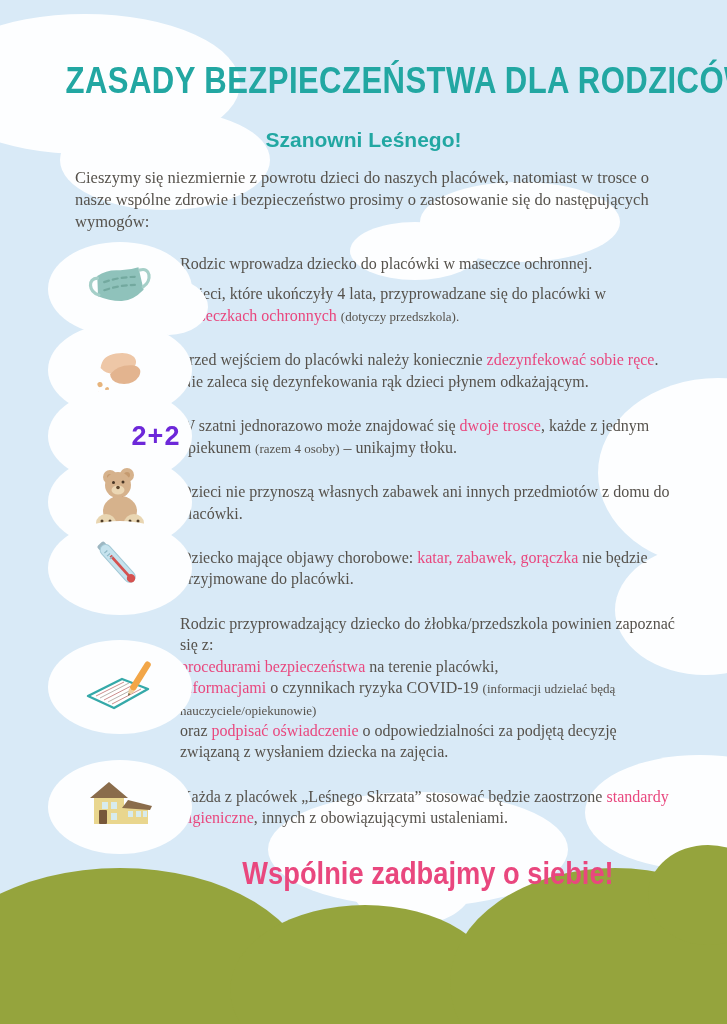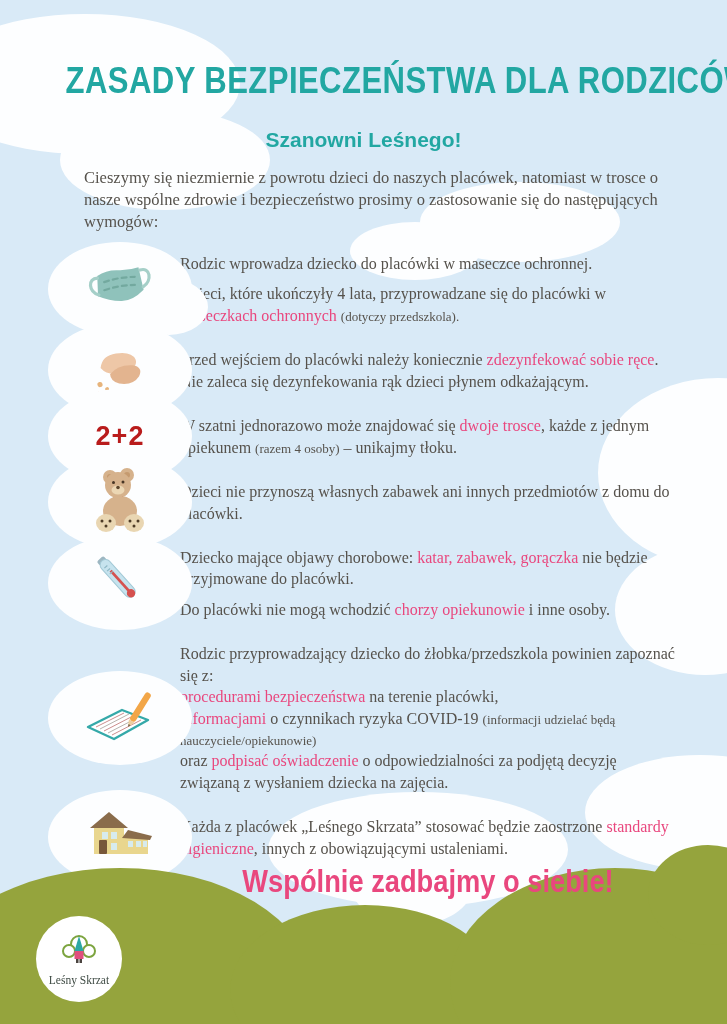--- a/index.html
+++ b/index.html
@@ -7,37 +7,37 @@
         background:var(--background,#d9eaf7);
         font-family:"Liberation Serif",serif;}
   .cloud{position:absolute;background:var(--cloud,#fdfeff);border-radius:50%;z-index:1;}
   .title{position:absolute;top:60px;left:0;right:0;margin:0;text-align:center;z-index:2;}
   .title span{display:inline-block;transform:scaleX(.84);transform-origin:center;
      font-family:"Liberation Sans",sans-serif;font-weight:700;font-size:37px;
      letter-spacing:.5px;color:var(--teal,#22a7a2);white-space:nowrap;}
   .greeting{position:absolute;top:128px;left:0;right:0;margin:0;text-align:center;
      font-family:"Liberation Sans",sans-serif;font-weight:700;font-size:21px;
      color:var(--teal,#22a7a2);z-index:2;}
-  .intro{position:absolute;top:167px;left:84px;width:592px;margin:0;
+  .intro{position:absolute;top:167px;left:75px;width:592px;margin:0;
      font-size:16.5px;line-height:1.33;color:var(--text,#56524c);z-index:2;}
   .rules{position:absolute;top:252px;left:60px;right:48px;z-index:2;}
   .rule{display:flex;align-items:flex-start;margin-bottom:22px;}
   .icon-cell{flex:0 0 120px;position:relative;align-self:stretch;min-height:40px;}
   .icon-cloud{position:absolute;background:var(--cloud,#fdfeff);border-radius:50%;
      left:-12px;top:50%;width:144px;height:94px;transform:translateY(-50%);}
   .icon-cloud.b2{left:70px;top:50%;width:78px;height:56px;transform:translateY(-18%);}
   .icon-wrap{position:absolute;left:50%;top:50%;transform:translate(-50%,-50%);}
   .text-cell{flex:1;padding-top:1px;}
   .text-cell p{margin:0 0 9px;font-size:16px;line-height:1.34;color:var(--text,#56524c);}
   .text-cell p:last-child{margin-bottom:0;}
   .hl{color:var(--pink,#e9477e);}
   .sm{font-size:13px;margin-top:40px;}
   .plus-icon{font-family:"Liberation Sans",sans-serif;font-weight:700;font-size:27px;
-     color:#b91c1c;letter-spacing:1px;}
-  .closing{position:absolute;top:856px;left:150px;right:20px;margin:8px;text-align:center;z-index:4;}
+     color:#6d28d9;letter-spacing:1px;margin-left:36px;}
+  .closing{position:absolute;top:856px;left:150px;right:20px;margin:0;text-align:center;z-index:4;}
   .closing span{display:inline-block;transform:scaleX(.88);transform-origin:center;
      font-family:"Liberation Sans",sans-serif;font-weight:700;font-size:31px;
      color:var(--pink,#e9477e);white-space:nowrap;}
   .grass{position:absolute;background:var(--grass,#95a43d);z-index:3;}
   .grass-base{left:0;right:0;bottom:0;height:85px;}
   .bump{border-radius:50%;}
   .logo{position:absolute;left:36px;top:916px;width:86px;height:86px;background:#fff;
      border-radius:50%;z-index:5;display:flex;flex-direction:column;align-items:center;
      justify-content:center;}
   .logo-label{font-size:11.5px;color:#3f4b44;margin-top:1px;}
@@ -157,21 +157,20 @@
               <rect x="26.5" y="5" width="11" height="47" rx="5.5" fill="#c6e3ee" stroke="#a3c9d6" stroke-width="1"></rect>
               <rect x="30.6" y="18" width="2.8" height="30" fill="#d5514f"></rect>
               <circle cx="32" cy="48.5" r="4.2" fill="#d5514f"></circle>
               <path d="M29 12 h4 M29 16 h4 M29 20 h4" stroke="#8fb8c6" stroke-width="1.2"></path>
             </g>
           </svg>
         </div>
       </div>
       <div class="text-cell">
         <p><span>Dziecko mające objawy chorobowe: </span><span class="hl">katar, zabawek, gorączka</span><span> nie będzie przyjmowane do placówki.</span></p>
-        <p><span>Do placówki nie mogą wchodzić </span><span class="hl">chorzy opiekunowie</span><span> i inne osoby.</span></p>
       </div>
     </div>
 
     <div class="rule">
       <div class="icon-cell">
         <div class="icon-cloud"></div>
         <div class="icon-wrap">
           <svg width="76" height="66" viewBox="0 0 76 66">
             <path d="M6 44 L40 27 L66 37 L32 56 Z" fill="#ffffff" stroke="#35a9a9" stroke-width="2.4" stroke-linejoin="round"></path>
             <path d="M14 44 L42 30" stroke="#cc8e8e" stroke-width="1"></path>
@@ -219,30 +218,14 @@
   </div>
 
   <p class="closing"><span>Wspólnie zadbajmy o siebie!</span></p>
 
   <div class="grass grass-base"></div>
   <div class="grass bump" style="left:-70px;top:868px;width:380px;height:230px;"></div>
   <div class="grass bump" style="left:230px;top:905px;width:270px;height:170px;"></div>
   <div class="grass bump" style="left:450px;top:868px;width:330px;height:230px;"></div>
   <div class="grass bump" style="left:648px;top:845px;width:120px;height:100px;"></div>
 
-  <div class="logo">
-    <span>
-      <svg width="44" height="36" viewBox="0 0 44 36">
-        <g fill="#ffffff" stroke="#7ca43f" stroke-width="2">
-          <circle cx="22" cy="11" r="8"></circle>
-          <circle cx="12" cy="18" r="6"></circle>
-          <circle cx="32" cy="18" r="6"></circle>
-        </g>
-        <polygon points="22,3 17.5,18 26.5,18" fill="#2ba7a4"></polygon>
-        <rect x="17.5" y="18" width="9" height="8" fill="#e04f7e"></rect>
-        <rect x="19" y="26" width="2.5" height="4" fill="#4a4440"></rect>
-        <rect x="22.5" y="26" width="2.5" height="4" fill="#4a4440"></rect>
-      </svg>
-    </span>
-    <span class="logo-label">Leśny Skrzat</span>
-  </div>
 
 </div>
 
 </body></html>

